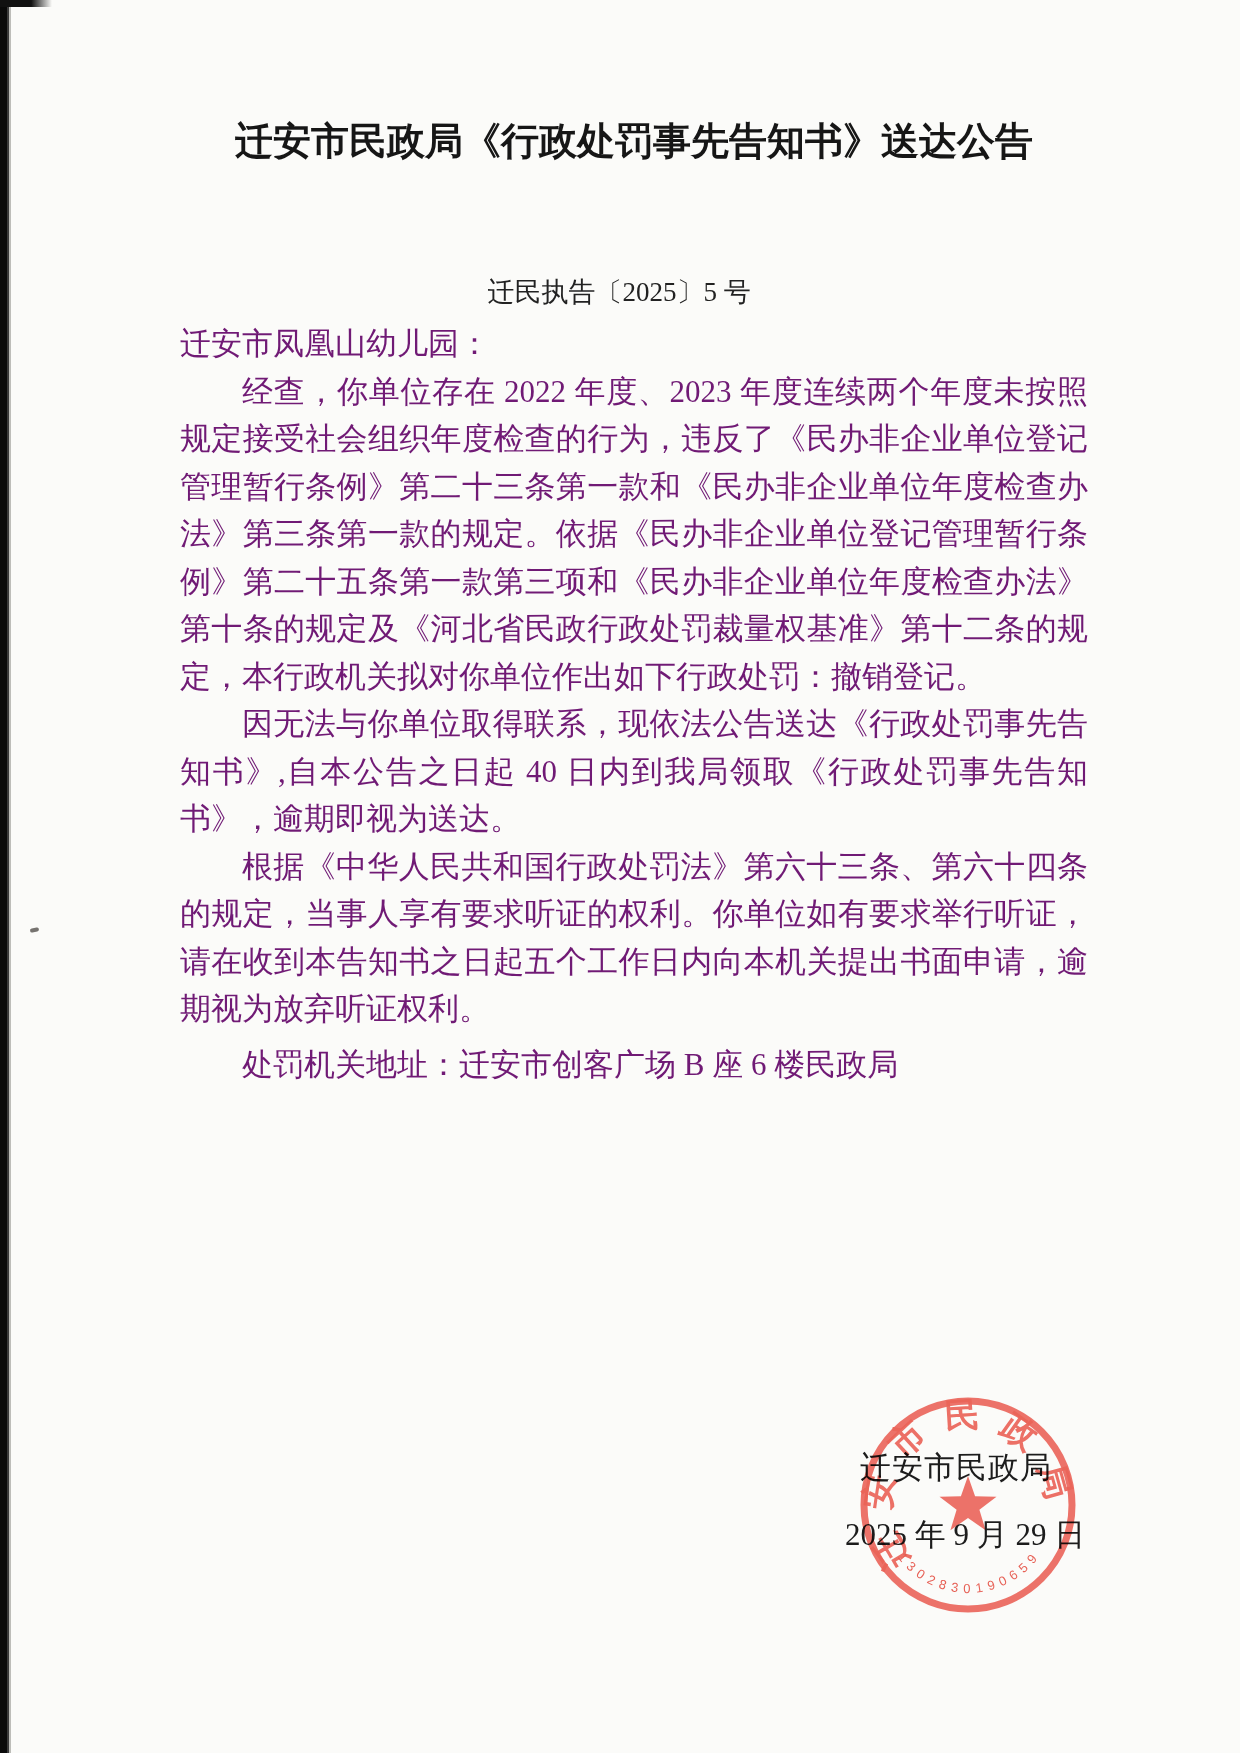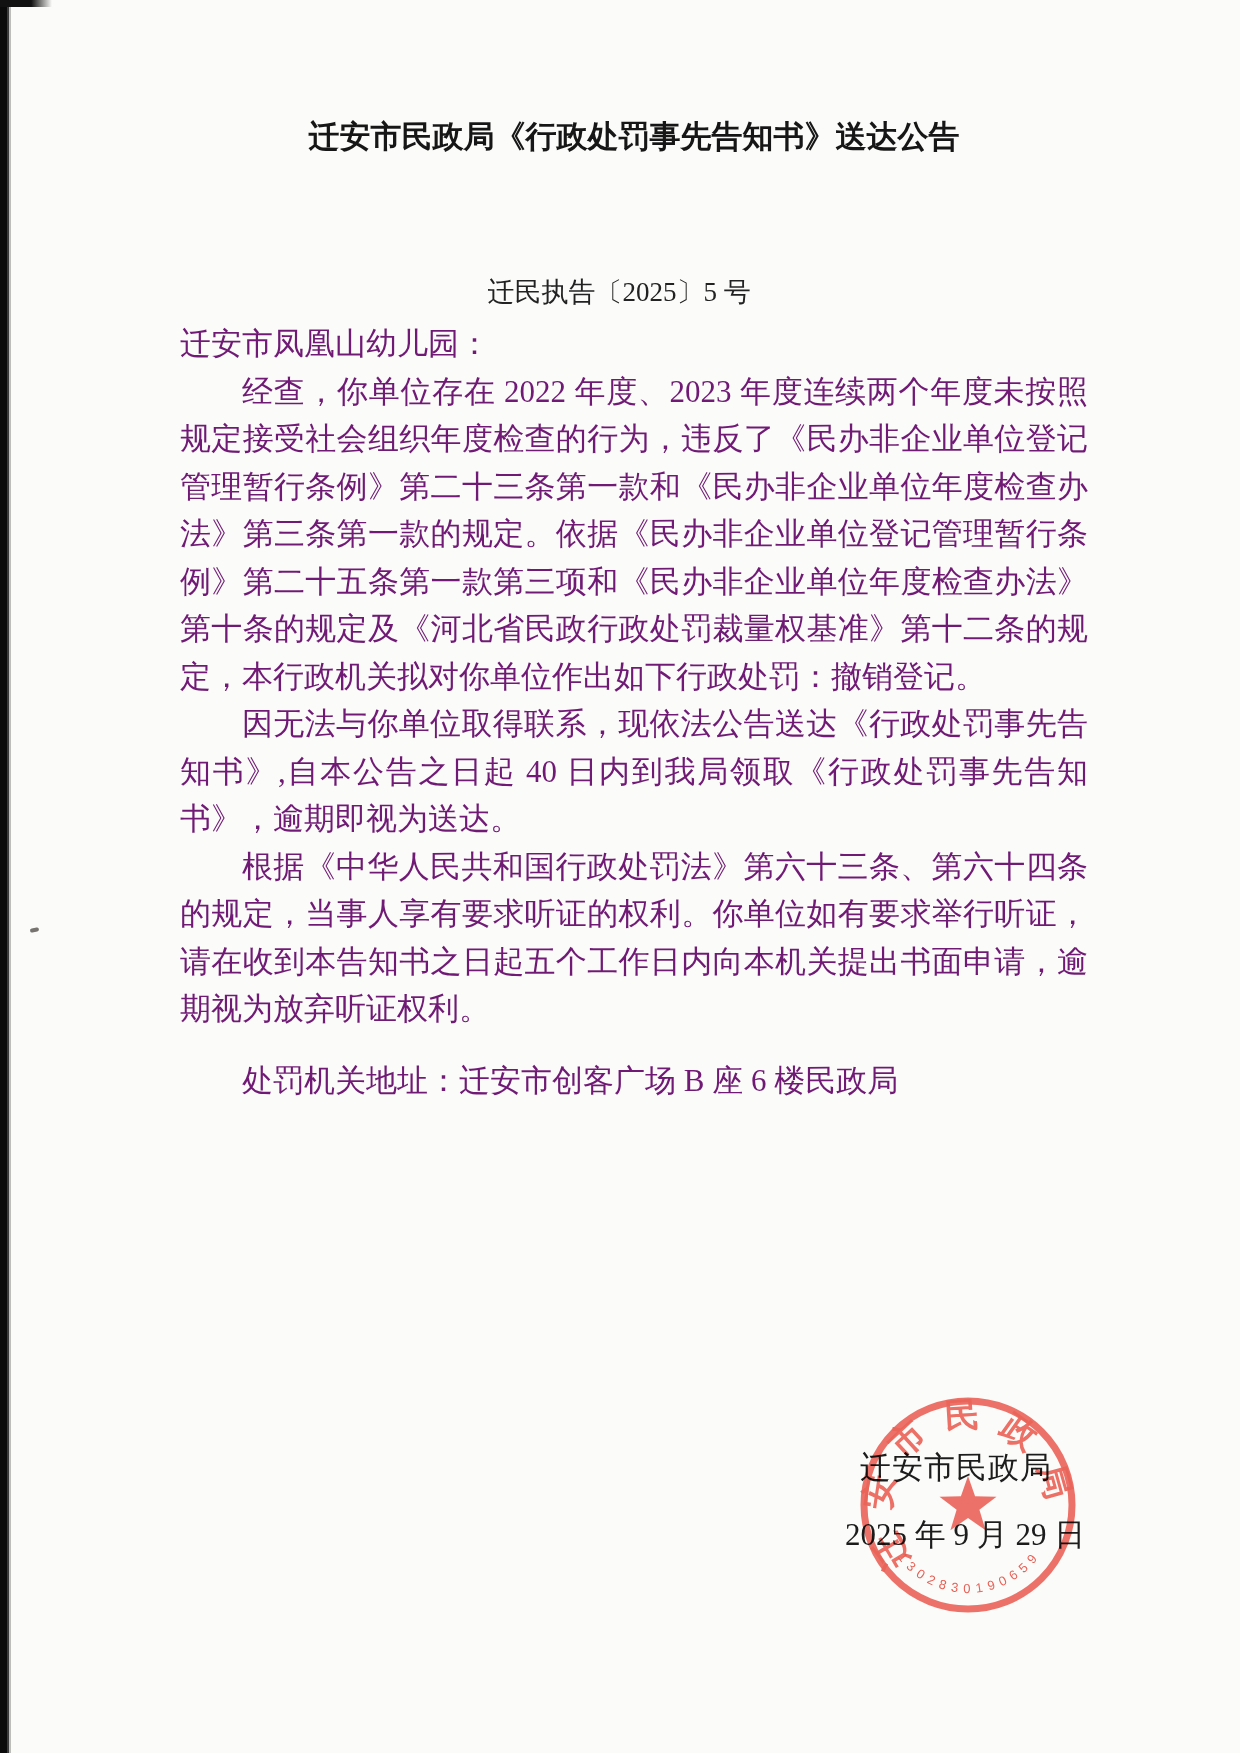--- a/index.html
+++ b/index.html
@@ -15,36 +15,36 @@
   .edge-strip{
     position:absolute;left:0;top:0;width:11px;height:1753px;
     background:linear-gradient(to right,#0a0a0a 0 7px,#3a3a3a 7px 9px,#bdbdb9 9px 11px);
   }
   .corner-smudge{
     position:absolute;left:0;top:0;width:52px;height:7px;
     background:linear-gradient(to right,#111 0 60%,rgba(17,17,17,0) 100%);
   }
   .doc-title{
     position:absolute;left:180px;top:116px;width:908px;
-    text-align:center;font-size:31px;font-weight:bold;
+    text-align:center;font-size:38px;font-weight:bold;
     letter-spacing:0px;color:#161616;
   }
   .doc-number{
     position:absolute;left:180px;top:274px;width:878px;
     text-align:center;font-size:27px;color:#222;
   }
   .body-text{
     position:absolute;left:180px;top:320px;width:908px;
     font-size:31px;line-height:47.5px;
     text-align:justify;text-justify:inter-character;
     color:#701a75;
   }
   .body-text p{margin:0;}
   .body-text p.para{text-indent:2em;}
-  .body-text p.gap{margin-top:24px;}
+  .body-text p.gap{margin-top:8px;}
   .signature{
     position:absolute;left:860px;top:1447px;
     font-size:31px;color:#1c1c1c;letter-spacing:1px;
   }
   .sign-date{
     position:absolute;left:845px;top:1514px;
     font-size:31px;color:#1c1c1c;
   }
   .seal{
     position:absolute;left:848px;top:1385px;width:240px;height:240px;

